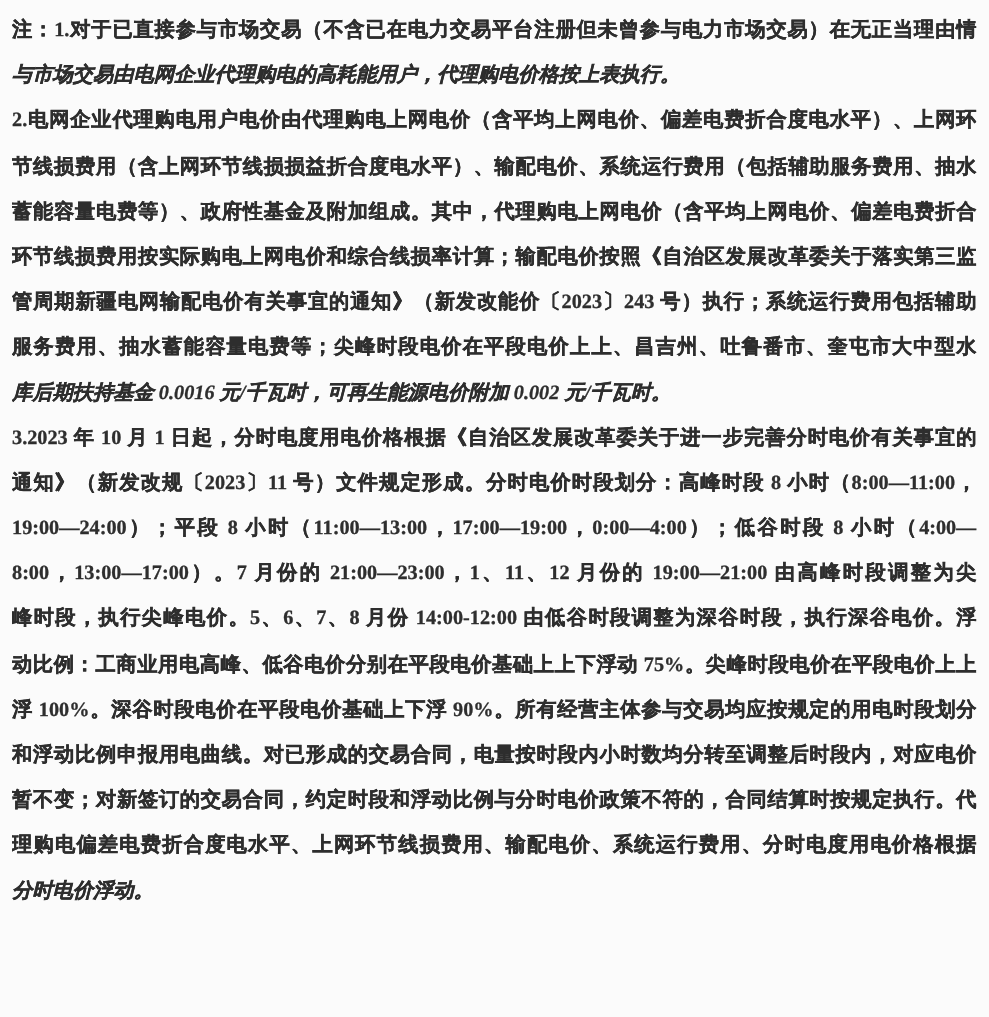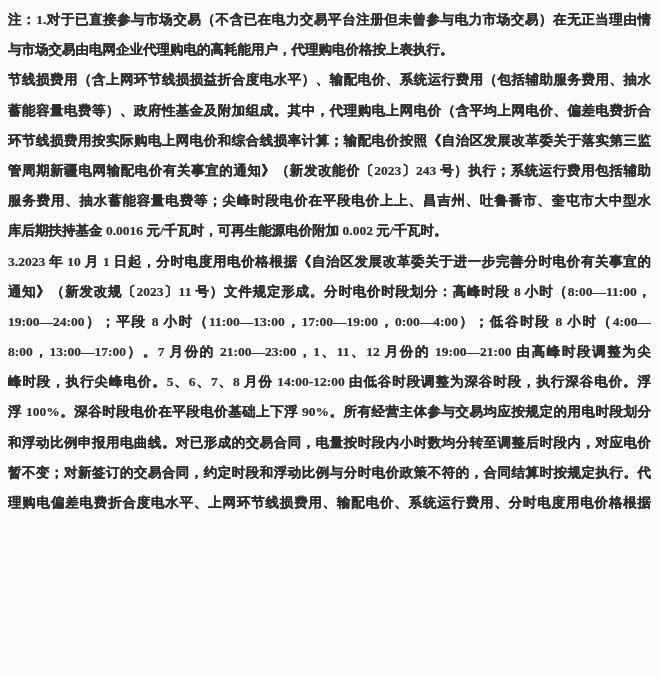--- a/index.html
+++ b/index.html
@@ -32,44 +32,48 @@
   .line {
     height: 30.2px;
     line-height: 30.2px;
     text-align: justify;
     text-align-last: justify;
     overflow: hidden;
     white-space: normal;
   }
   .line.last {
     text-align-last: left;
+    font-style: italic;
   }
 </style>
 </head>
 <body style="background: rgb(251, 251, 251);">
 
 <div class="page" style="background: rgb(251, 251, 251);">
   <div class="note-text" style="color: rgb(46, 46, 46);">
       <div class="paragraph">
         <div class="line">注：1.对于已直接参与市场交易（不含已在电力交易平台注册但未曾参与电力市场交易）在无正当理由情</div>
         <div class="line last">与市场交易由电网企业代理购电的高耗能用户，代理购电价格按上表执行。</div>
       </div>
       <div class="paragraph">
+        <div class="line">2.电网企业代理购电用户电价由代理购电上网电价（含平均上网电价、偏差电费折合度电水平）、上网环</div>
         <div class="line">节线损费用（含上网环节线损损益折合度电水平）、输配电价、系统运行费用（包括辅助服务费用、抽水</div>
         <div class="line">蓄能容量电费等）、政府性基金及附加组成。其中，代理购电上网电价（含平均上网电价、偏差电费折合</div>
         <div class="line">环节线损费用按实际购电上网电价和综合线损率计算；输配电价按照《自治区发展改革委关于落实第三监</div>
         <div class="line">管周期新疆电网输配电价有关事宜的通知》（新发改能价〔2023〕243 号）执行；系统运行费用包括辅助</div>
         <div class="line">服务费用、抽水蓄能容量电费等；尖峰时段电价在平段电价上上、昌吉州、吐鲁番市、奎屯市大中型水</div>
         <div class="line last">库后期扶持基金 0.0016 元/千瓦时，可再生能源电价附加 0.002 元/千瓦时。</div>
       </div>
       <div class="paragraph">
         <div class="line">3.2023 年 10 月 1 日起，分时电度用电价格根据《自治区发展改革委关于进一步完善分时电价有关事宜的</div>
         <div class="line">通知》（新发改规〔2023〕11 号）文件规定形成。分时电价时段划分：高峰时段 8 小时（8:00—11:00，</div>
         <div class="line">19:00—24:00）；平段 8 小时（11:00—13:00，17:00—19:00，0:00—4:00）；低谷时段 8 小时（4:00—</div>
         <div class="line">8:00，13:00—17:00）。7 月份的 21:00—23:00，1、11、12 月份的 19:00—21:00 由高峰时段调整为尖</div>
         <div class="line">峰时段，执行尖峰电价。5、6、7、8 月份 14:00-12:00 由低谷时段调整为深谷时段，执行深谷电价。浮</div>
+        <div class="line">动比例：工商业用电高峰、低谷电价分别在平段电价基础上上下浮动 75%。尖峰时段电价在平段电价上上</div>
         <div class="line">浮 100%。深谷时段电价在平段电价基础上下浮 90%。所有经营主体参与交易均应按规定的用电时段划分</div>
         <div class="line">和浮动比例申报用电曲线。对已形成的交易合同，电量按时段内小时数均分转至调整后时段内，对应电价</div>
         <div class="line">暂不变；对新签订的交易合同，约定时段和浮动比例与分时电价政策不符的，合同结算时按规定执行。代</div>
         <div class="line">理购电偏差电费折合度电水平、上网环节线损费用、输配电价、系统运行费用、分时电度用电价格根据</div>
+        <div class="line last">分时电价浮动。</div>
       </div>
     </div>
 </div>
 
 </body></html>

